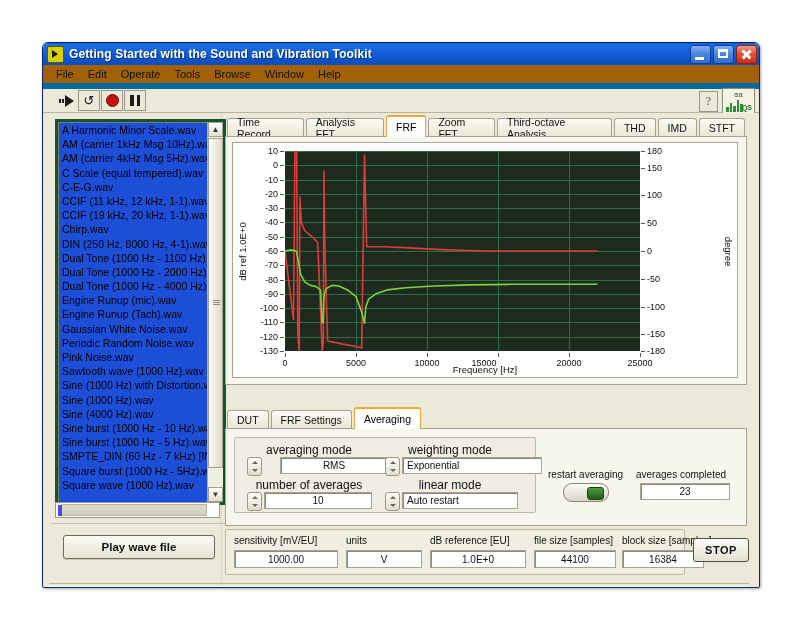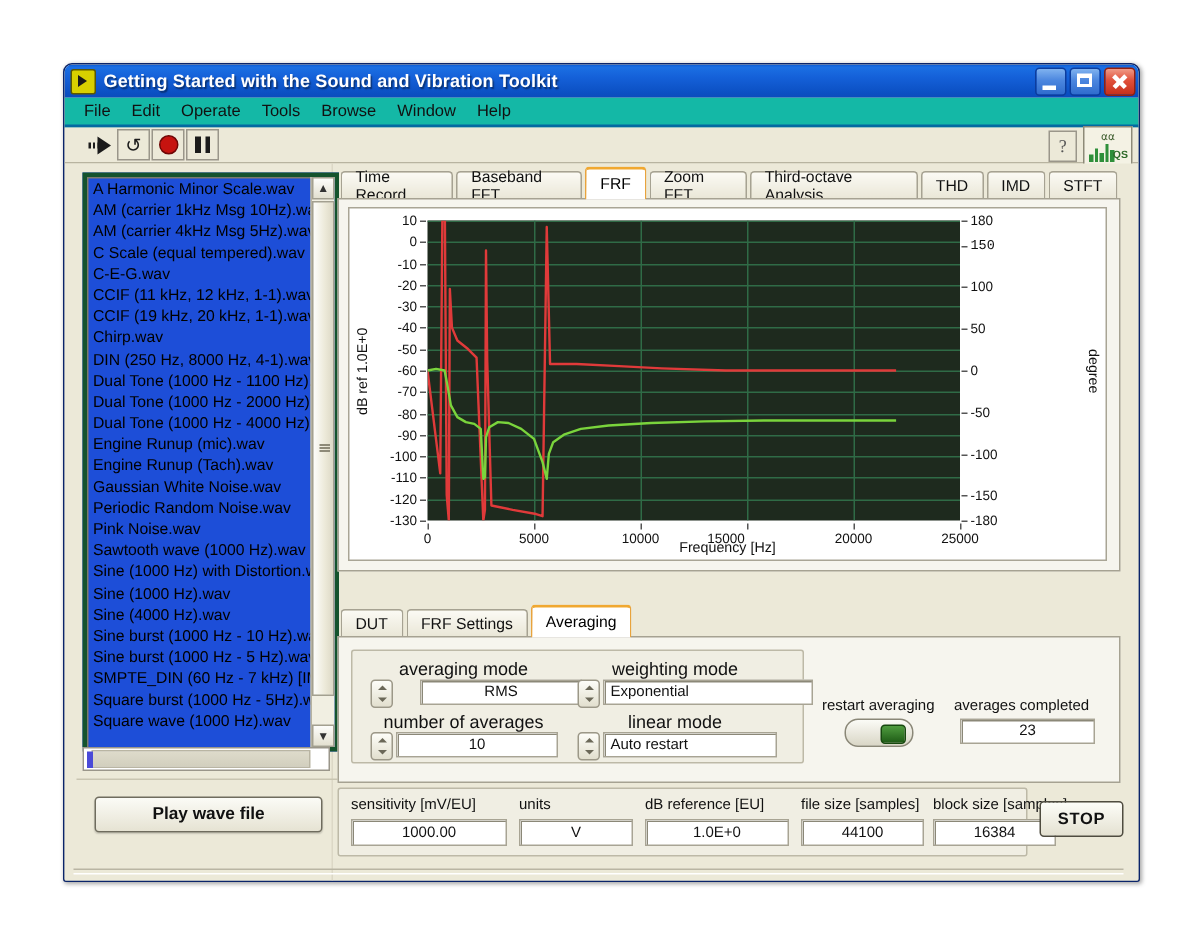--- a/index.html
+++ b/index.html
@@ -53,22 +53,22 @@
   .wbtn.close{background:linear-gradient(to bottom,#f09a86,#e0503a 45%,#c6301c);border-color:#93200f;}
   .wbtn.close i{left:4px;top:3px;width:10px;height:10px;}
   .wbtn.close i:before,.wbtn.close i:after{
     content:"";position:absolute;left:0;top:4px;width:11px;height:2.5px;background:#fff;
   }
   .wbtn.close i:before{transform:rotate(45deg);}
   .wbtn.close i:after{transform:rotate(-45deg);}
   
   .menubar{
     height:18px;display:flex;align-items:center;
-    background:#14b8a6;padding-left:6px;
-    border-bottom:2px solid #0369a1;
+    background:#a16207;padding-left:6px;
+    border-bottom:6px solid #0369a1;
   }
   .menu-item{font-size:11px;color:#111;padding:0 7px;line-height:16px;}
   
   .toolbar{
     height:23px;background:#ece9d8;display:flex;align-items:center;
     padding-left:14px;border-bottom:1px solid #b8b4a0;position:relative;
   }
   .tb-btn{
     width:20px;height:19px;margin-right:1px;
     display:flex;align-items:center;justify-content:center;
@@ -396,21 +396,21 @@
     <div class="hscroll-wrap">
       <div class="hs-left"></div>
       <div class="hs-thumb"></div>
     </div>
     <div class="left-sep"></div>
     <div class="play-btn">Play wave file</div>
 
     <div class="tabctl">
       <div class="tabstrip" id="analysis-tabstrip">
           <div class="tab">Time Record</div>
-          <div class="tab">Baseband FFT</div>
+          <div class="tab">Analysis FFT</div>
           <div class="tab active">FRF</div>
           <div class="tab">Zoom FFT</div>
           <div class="tab">Third-octave Analysis</div>
           <div class="tab">THD</div>
           <div class="tab">IMD</div>
           <div class="tab">STFT</div>
         </div>
       <div class="tabpage">
 
         <div class="graph">
@@ -470,21 +470,21 @@
               <div class="ytick" style="left: 11px; top: 161.143px;">-100</div>
               <div class="tickmark" style="left: 47px; top: 165.143px;"></div>
               <div class="ytick" style="left: 11px; top: 175.429px;">-110</div>
               <div class="tickmark" style="left: 47px; top: 179.429px;"></div>
               <div class="ytick" style="left: 11px; top: 189.714px;">-120</div>
               <div class="tickmark" style="left: 47px; top: 193.714px;"></div>
               <div class="ytick" style="left: 11px; top: 204px;">-130</div>
               <div class="tickmark" style="left: 47px; top: 208px;"></div>
               <div class="ytick-r" style="left: 414px; top: 4px;">180</div>
               <div class="tickmark" style="left: 408px; top: 8px;"></div>
-              <div class="ytick-r" style="left: 414px; top: 20.6667px; font-family: Liberation Mono, monospace;">150</div>
+              <div class="ytick-r" style="left: 414px; top: 20.6667px;">150</div>
               <div class="tickmark" style="left: 408px; top: 24.6667px;"></div>
               <div class="ytick-r" style="left: 414px; top: 48.4444px;">100</div>
               <div class="tickmark" style="left: 408px; top: 52.4444px;"></div>
               <div class="ytick-r" style="left: 414px; top: 76.2222px;">50</div>
               <div class="tickmark" style="left: 408px; top: 80.2222px;"></div>
               <div class="ytick-r" style="left: 414px; top: 104px;">0</div>
               <div class="tickmark" style="left: 408px; top: 108px;"></div>
               <div class="ytick-r" style="left: 414px; top: 131.778px;">-50</div>
               <div class="tickmark" style="left: 408px; top: 135.778px;"></div>
               <div class="ytick-r" style="left: 414px; top: 159.556px;">-100</div>

